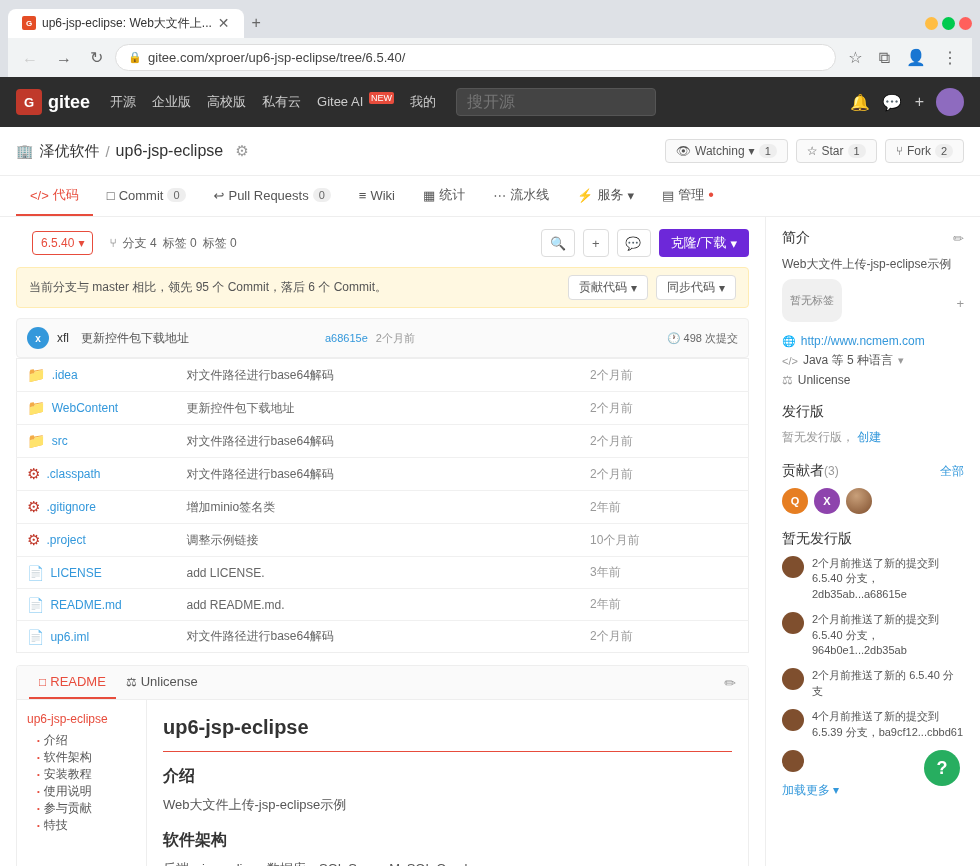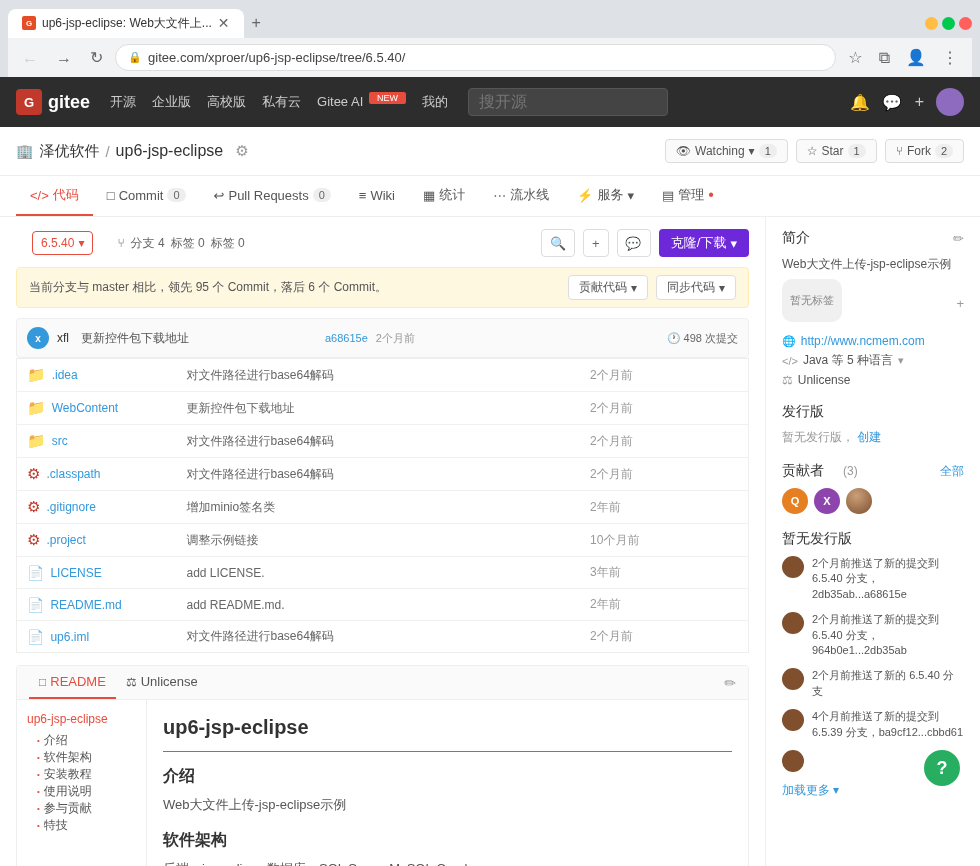--- a/index.html
+++ b/index.html
@@ -30,21 +30,21 @@
 
     
     .page { background: white; min-height: 700px; }
 
     
     .gitee-header { background: #2d2d2d; padding: 0 16px; display: flex; align-items: center; height: 50px; gap: 20px; }
     .gitee-logo { display: flex; align-items: center; gap: 6px; color: white; font-size: 18px; font-weight: bold; }
     .gitee-logo-icon { background: #c0392b; color: white; width: 26px; height: 26px; border-radius: 4px; display: flex; align-items: center; justify-content: center; font-size: 13px; font-weight: bold; }
     .header-nav { display: flex; gap: 16px; }
     .header-nav-item { color: #ccc; font-size: 13px; cursor: pointer; text-decoration: none; }
-    .gitee-ai-badge { background: #e74c3c; color: white; font-size: 9px; padding: 1px 8px; border-radius: 2px; margin-left: 2px; vertical-align: super; }
+    .gitee-ai-badge { background: #e74c3c; color: white; font-size: 9px; padding: 1px 2px; border-radius: 2px; margin-left: 2px; vertical-align: super; }
     .header-search { flex: 1; max-width: 200px; }
     .header-search input { width: 100%; background: #444; border: 1px solid #555; border-radius: 4px; padding: 4px 10px; color: #ccc; font-size: 16px; }
     .header-right { display: flex; align-items: center; gap: 12px; margin-left: auto; }
     .header-icon { color: #ccc; cursor: pointer; font-size: 16px; }
     .header-avatar { width: 28px; height: 28px; border-radius: 50%; background: #7f8c8d; overflow: hidden; cursor: pointer; }
 
     
     .repo-header { padding: 12px 16px; border-bottom: 1px solid #eee; display: flex; align-items: center; justify-content: space-between; }
     .repo-breadcrumb { display: flex; align-items: center; gap: 6px; font-size: 15px; }
     .repo-breadcrumb a { color: #333; text-decoration: none; }
@@ -60,21 +60,21 @@
     .repo-tab { padding: 10px 14px; font-size: 13px; cursor: pointer; color: #555; border-bottom: 2px solid transparent; display: flex; align-items: center; gap: 4px; }
     .repo-tab.active { color: #e74c3c; border-bottom-color: #e74c3c; }
     .tab-badge { background: #eee; border-radius: 8px; padding: 1px 6px; font-size: 11px; color: #666; }
 
     
     .main-layout { display: flex; gap: 0; }
     .main-content { flex: 1; padding: 12px 16px; min-width: 0; }
     .sidebar-panel { width: 215px; padding: 12px 16px; border-left: 1px solid #eee; flex-shrink: 0; }
 
     
-    .branch-bar { display: flex; align-items: center; gap: 24px; margin-bottom: 10px; padding-left: 16px; }
+    .branch-bar { display: flex; align-items: center; gap: 16px; margin-bottom: 10px; padding-left: 16px; }
     .branch-selector { border: 1px solid #e74c3c; border-radius: 4px; padding: 4px 8px; font-size: 12px; color: #e74c3c; cursor: pointer; display: flex; align-items: center; gap: 4px; background: white; }
     .branch-info { display: flex; align-items: center; gap: 6px; color: #666; font-size: 12px; }
     .branch-actions { margin-left: auto; display: flex; gap: 8px; }
     .icon-btn { background: none; border: 1px solid #ddd; border-radius: 4px; padding: 3px 8px; cursor: pointer; color: #666; font-size: 13px; }
     .clone-btn { background: #6d28d9; color: white; border: none; border-radius: 4px; padding: 5px 12px; cursor: pointer; font-size: 13px; display: flex; align-items: center; gap: 4px; }
 
     
     .commit-bar { background: #fff8e1; border: 1px solid #ffecb3; border-radius: 4px; padding: 7px 12px; margin-bottom: 10px; display: flex; align-items: center; justify-content: space-between; font-size: 12px; color: #555; }
     .commit-bar-actions { display: flex; gap: 8px; }
     .commit-action-btn { border: 1px solid #ddd; border-radius: 4px; padding: 3px 10px; background: white; cursor: pointer; font-size: 12px; color: #555; display: flex; align-items: center; gap: 4px; }
@@ -92,21 +92,21 @@
     .file-table { width: 100%; border-collapse: collapse; border: 1px solid #eee; }
     .file-table tr { border-bottom: 1px solid #f0f0f0; }
     .file-table tr:last-child { border-bottom: none; }
     .file-table td { padding: 7px 10px; font-size: 12px; vertical-align: middle; }
     .file-name { display: flex; align-items: center; gap: 6px; color: #3498db; cursor: pointer; min-width: 120px; }
     .file-commit-msg { color: #666; flex: 1; }
     .file-time { color: #999; text-align: right; white-space: nowrap; }
 
     
     .sidebar-section { margin-bottom: 16px; }
-    .sidebar-title { font-size: 14px; font-weight: 500; color: #333; margin-bottom: 8px; display: flex; align-items: center; justify-content: space-between; gap: 19px; }
+    .sidebar-title { font-size: 14px; font-weight: 500; color: #333; margin-bottom: 8px; display: flex; align-items: center; justify-content: space-between; }
     .sidebar-title .edit-icon { color: #999; cursor: pointer; font-size: 13px; }
     .sidebar-desc { font-size: 12px; color: #555; line-height: 1.5; margin-bottom: 6px; }
     .sidebar-tag { background: #f0f0f0; color: #888; font-size: 11px; padding: 14px 8px; border-radius: 10px; display: inline-block; margin-bottom: 6px; }
     .sidebar-link { display: flex; align-items: center; gap: 5px; font-size: 12px; color: #3498db; cursor: pointer; margin-bottom: 4px; }
     .sidebar-link-icon { color: #999; font-size: 11px; }
     .sidebar-meta { display: flex; align-items: center; gap: 5px; font-size: 12px; color: #555; margin-bottom: 4px; }
     .sidebar-meta-icon { color: #999; font-size: 11px; }
     .language-arrow { color: #999; font-size: 11px; cursor: pointer; }
     .license-icon { color: #999; font-size: 12px; }
 

